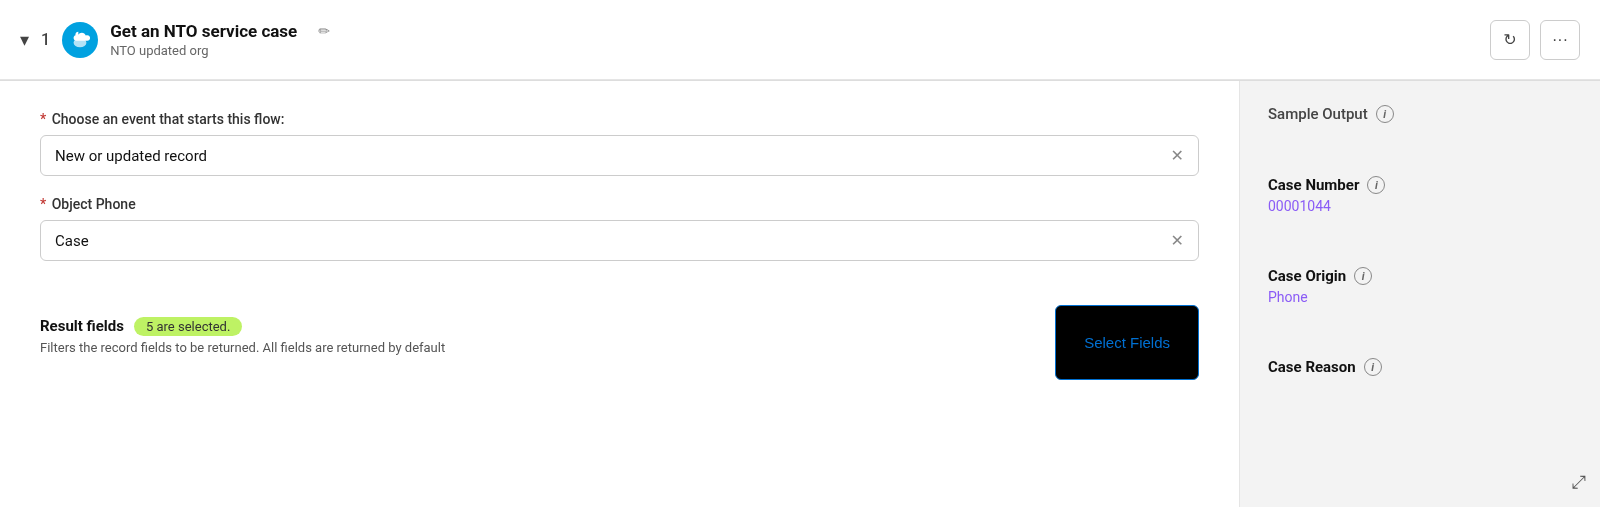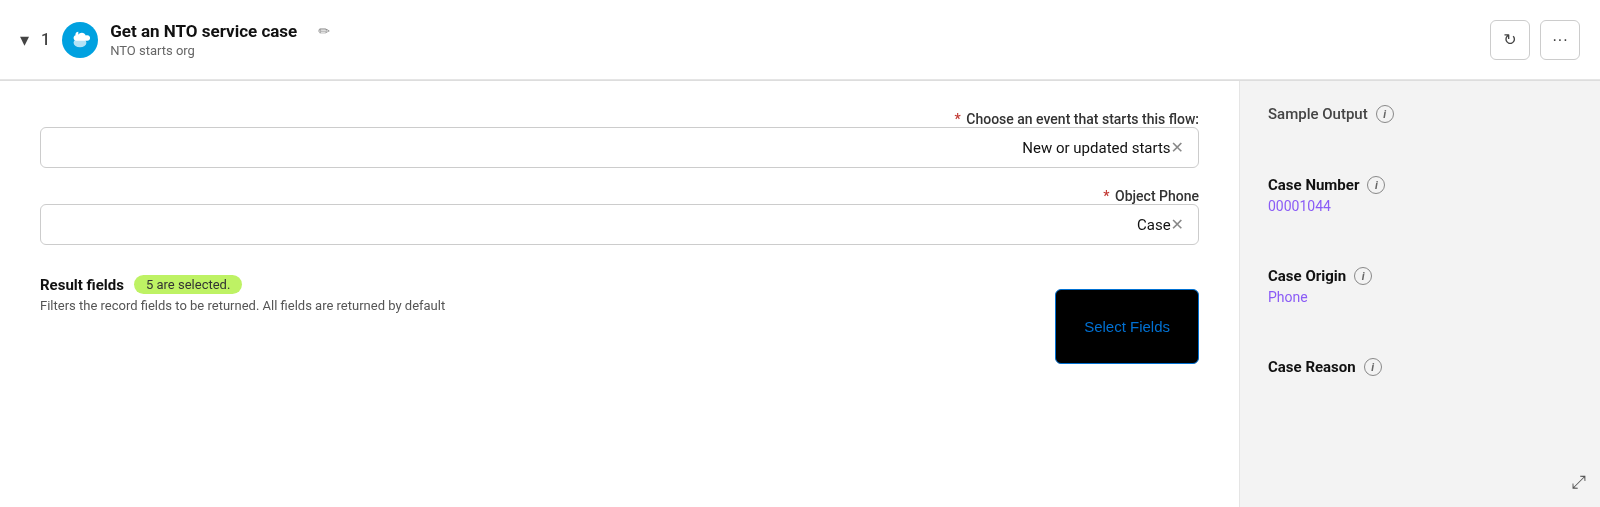--- a/index.html
+++ b/index.html
@@ -112,22 +112,21 @@
       background: #ffffff;
       border-right: 1px solid #e5e5e5;
       display: flex;
       flex-direction: column;
       gap: 20px;
     }
 
     .field-group {
       display: flex;
       flex-direction: column;
-      gap: 0;
-      text-align: right;
+      gap: 8px;
     }
 
     .field-label {
       font-size: 14px;
       color: #333;
       font-weight: 500;
     }
     .field-label .required {
       color: #c23934;
       margin-right: 2px;
@@ -149,21 +148,21 @@
     }
     .input-box .clear-icon {
       color: #888;
       font-size: 16px;
       cursor: pointer;
     }
 
     
     .result-fields-row {
       display: flex;
-      align-items: flex-start;
+      align-items: center;
       justify-content: space-between;
       margin-top: 10px;
     }
     .result-fields-left {
       display: flex;
       flex-direction: column;
       gap: 4px;
     }
     .result-fields-top {
       display: flex;
@@ -285,42 +284,42 @@
       <svg viewBox="0 0 24 24" fill="none" xmlns="http://www.w3.org/2000/svg">
         <path d="M10.2 6.2C10.9 4.9 12.3 4 14 4C16 4 17.7 5.3 18.3 7.1C18.8 6.9 19.4 6.8 20 6.8C21.7 6.8 23 8.1 23 9.8C23 11.5 21.7 12.8 20 12.8H8C6.3 12.8 5 11.5 5 9.8C5 8.4 5.9 7.2 7.2 6.9C7.1 6.6 7 6.3 7 6C7 4.3 8.3 3 10 3C10.1 3 10.2 3 10.2 3V6.2Z" fill="white"></path>
         <ellipse cx="12" cy="15" rx="7" ry="5" fill="white" opacity="0.7"></ellipse>
       </svg>
     </div>
     <div class="header-title-group">
       <div class="header-title">
         <span class="header-title-text">Get an NTO service case</span>
         <span class="edit-icon">✏</span>
       </div>
-      <span class="header-subtitle">NTO starts org</span>
+      <span class="header-subtitle">NTO updated org</span>
     </div>
   </div>
   <div class="header-right">
     <button class="icon-btn">↻</button>
     <button class="icon-btn">···</button>
   </div>
 </div>
 
 <hr class="divider">
 
 <div class="main-content">
 
   <div class="left-panel">
 
     <div class="field-group">
       <label class="field-label">
         <span class="required">*</span>
         <span>Choose an event that starts this flow:</span>
       </label>
       <div class="input-box">
-        <span class="input-text">New or updated starts</span>
+        <span class="input-text">New or updated record</span>
         <span class="clear-icon">✕</span>
       </div>
     </div>
 
     <div class="field-group">
       <label class="field-label">
         <span class="required">*</span>
         <span>Object Phone</span>
       </label>
       <div class="input-box">

